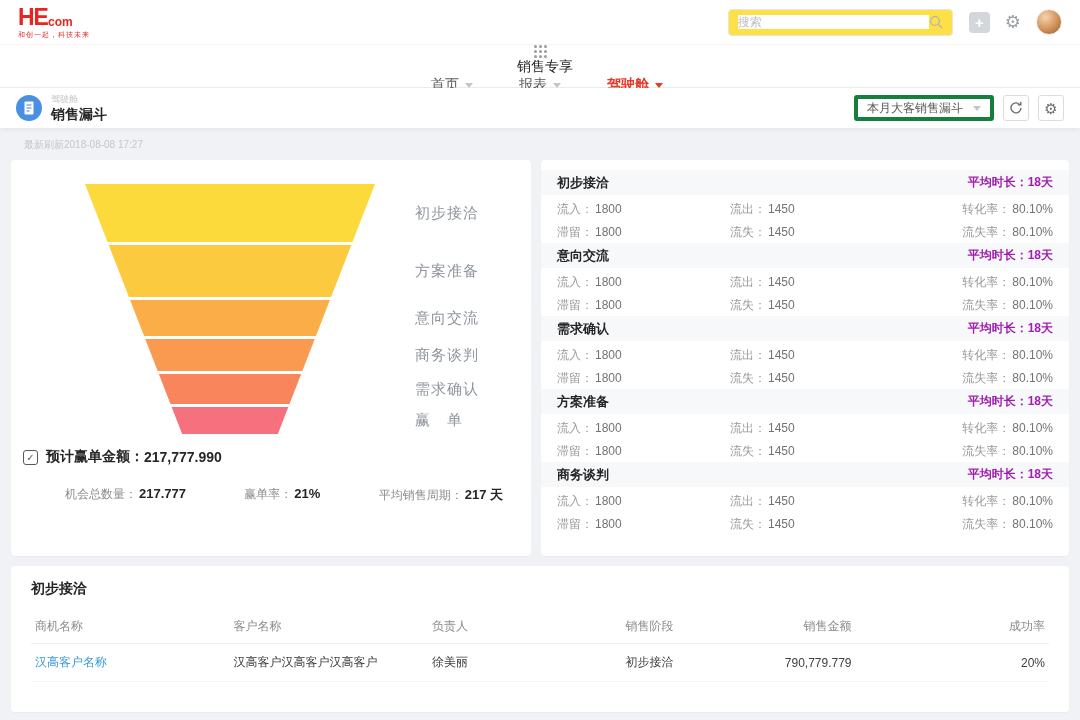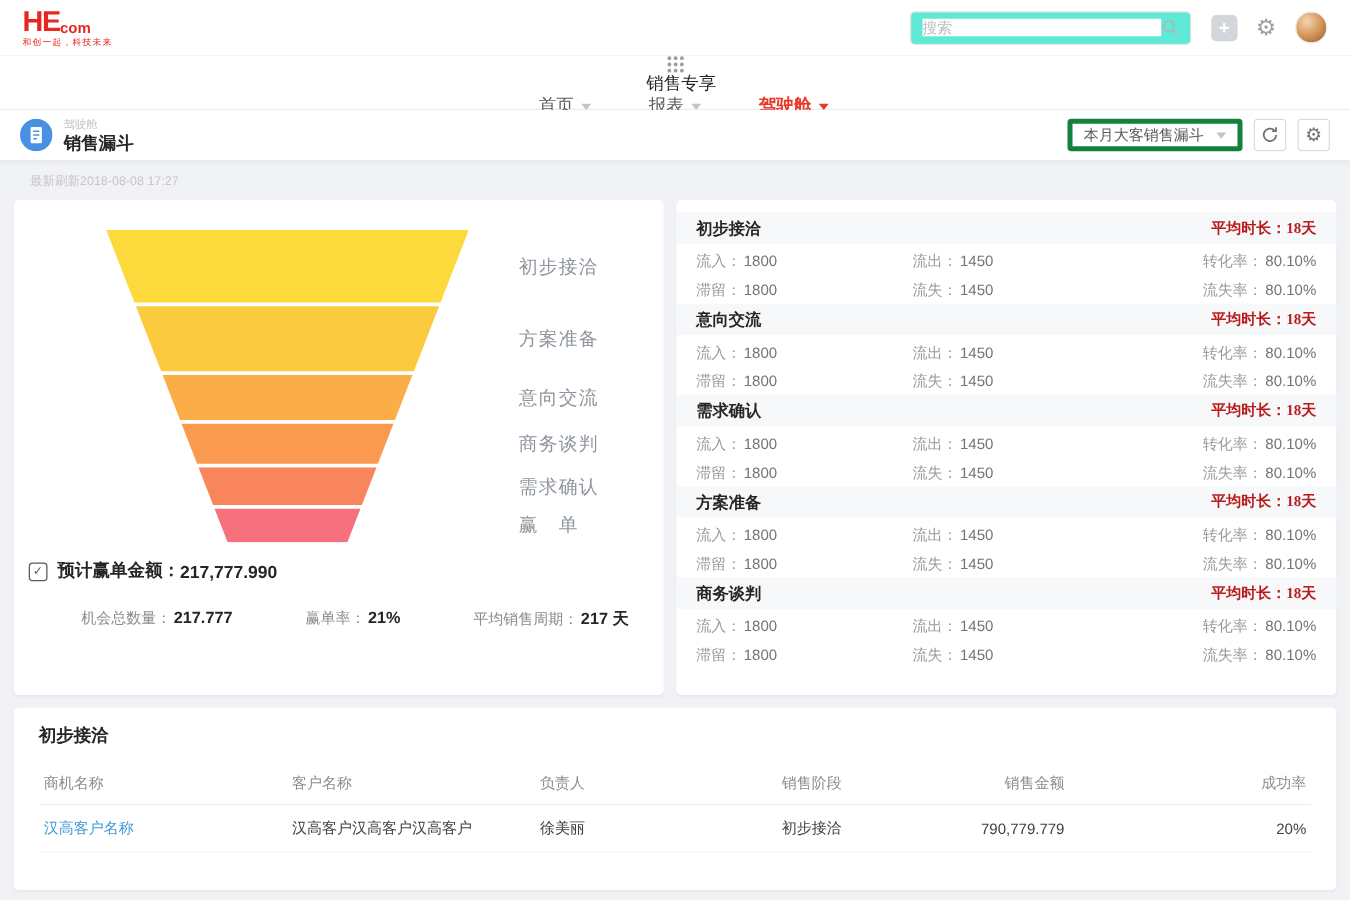--- a/index.html
+++ b/index.html
@@ -7,21 +7,21 @@
   body { font-family:"Liberation Sans","DejaVu Sans",sans-serif; background:#f0f2f5; }
   .app { width:1080px; height:720px; display:flex; flex-direction:column; }
 
   
   .top-header { height:45px; background:#fff; display:flex; align-items:center; padding:0 18px; border-bottom:1px solid #f3f3f3; }
   .logo { display:flex; flex-direction:column; line-height:1; cursor:pointer; }
   .logo-line { display:flex; align-items:flex-end; color:#e8251f; font-weight:bold; }
   .logo-he { font-size:23px; letter-spacing:-1px; }
   .logo-com { font-size:12px; padding-bottom:1px; }
   .logo-tagline { font-size:7px; color:#e8251f; letter-spacing:1px; margin-top:2px; white-space:nowrap; }
-  .search-box { margin-left:auto; width:225px; height:27px; border:1px solid #e4e4e4; border-radius:4px; display:flex; align-items:center; padding:0 9px; background:#5eead4; }
+  .search-box { margin-left:auto; width:225px; height:27px; border:1px solid #e4e4e4; border-radius:4px; display:flex; align-items:center; padding:0 9px; background:#fde047; }
   .search-box input { border:none; outline:none; flex:1; font-size:12px; color:#595959; font-family:inherit; }
   .search-box input::placeholder { color:#bfbfbf; }
   .add-btn { width:21px; height:21px; margin-left:16px; background:#d3d6da; border-radius:4px; color:#fff; font-size:15px; font-weight:bold; display:flex; align-items:center; justify-content:center; cursor:pointer; line-height:1; }
   .gear-top { margin-left:15px; font-size:18px; color:#9aa0a6; cursor:pointer; line-height:1; }
   .avatar { width:26px; height:26px; margin-left:15px; border-radius:50%; background:radial-gradient(circle at 35% 30%, #f6d4ae, #d09055 55%, #8a5a33); cursor:pointer; border:1px solid #eee; }
 
   
   .main-nav { height:43px; background:#fff; border-bottom:1px solid #ececec; display:flex; align-items:center; padding:0 32px;flex-direction:column; }
   .grid-icon { display:grid; grid-template-columns:repeat(3,3px); grid-auto-rows:3px; gap:2px; cursor:pointer; }
   .grid-icon i { background:#9b9b9b; border-radius:50%; }
@@ -60,21 +60,21 @@
   .expected { margin-top:14px; display:flex; align-items:center; font-size:14px; color:#262626; font-weight:bold; }
   .chk { width:15px; height:15px; border:1.5px solid #595959; border-radius:3px; display:flex; align-items:center; justify-content:center; font-size:10px; color:#595959; margin-right:8px; font-weight:normal; }
   .stats-row { margin-top:20px; display:flex; justify-content:space-between; padding:0 12px 0 42px; font-size:12px; color:#8c8c8c; }
   .stat b { color:#262626; font-size:13px; margin-left:2px; }
 
   
   .stage-card { flex:1; padding:10px 0 6px; display:flex; flex-direction:column; }
   .panel { margin-bottom:2px; }
   .panel-head { background:#f7f8fa; height:25px; display:flex; align-items:center; justify-content:space-between; padding:0 16px; }
   .panel-title { font-size:13px; font-weight:bold; color:#262626; }
-  .panel-duration { font-size:12px; font-weight:bold; color:#b91c1c;font-family:Liberation Serif, serif; }
+  .panel-duration { font-size:12px; font-weight:bold; color:#a21caf; }
   .panel-row { display:grid; grid-template-columns:1fr 1fr 150px; padding:6px 16px 0; font-size:12px; color:#999; }
   .panel-row .cell b { font-weight:normal; color:#737373; margin-left:2px; }
   .panel-row .cell:last-child { text-align:right; }
 
   
   .table-card { margin-top:10px; flex:1; padding:14px 20px 0; overflow:hidden; }
   .table-title { font-size:14px; font-weight:bold; color:#262626; }
   table { width:100%; border-collapse:collapse; margin-top:12px; table-layout:fixed; }
   th { font-size:12px; color:#8c8c8c; font-weight:normal; text-align:left; padding:8px 4px; border-bottom:1px solid #efefef; }
   td { font-size:12px; color:#404040; padding:10px 4px; border-bottom:1px solid #f5f5f5; }

